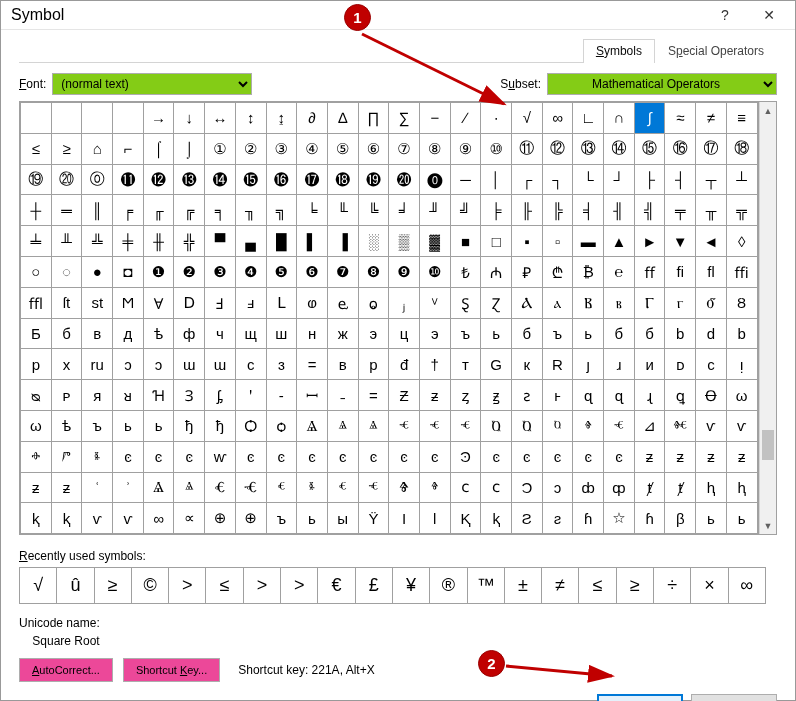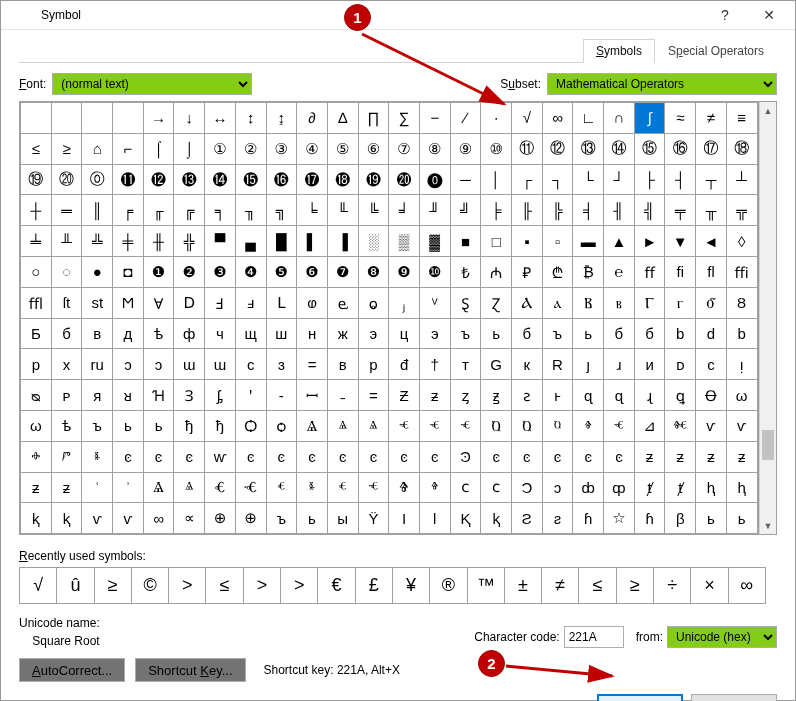--- a/index.html
+++ b/index.html
@@ -22,21 +22,21 @@
     display: flex;
     flex-direction: column;
   }
   .titlebar {
     height: 30px;
     display: flex;
     align-items: center;
     padding: 0 4px 0 10px;
     border-bottom: 1px solid #e5e5e5;
   }
-  .titlebar .title { flex: 1; font-size: 12px; margin-left: 30px; }
+  .titlebar .title { flex: 1; font-size: 16px; }
   .titlebar .btn {
     width: 44px; height: 28px;
     display: flex; align-items: center; justify-content: center;
     font-size: 14px; color: #333;
   }
   .content {
     padding: 8px 18px 12px 18px;
     flex: 1;
     display: flex;
     flex-direction: column;
@@ -66,21 +66,21 @@
   .row .label .u { text-decoration: underline; }
   select.combo, .combo-like {
     border: 1px solid #adadad;
     background: #84cc16;
     height: 22px;
     padding: 0 4px;
     font-family: inherit;
     font-size: 12px;
   }
   .font-combo { width: 200px; }
-  .subset-combo { width: 230px; }
+  .subset-combo { width: 230px; text-align: center; }
   .spacer { flex: 1; }
 
   .grid-wrap {
     display: flex;
     border: 1px solid #a0a0a0;
   }
   .grid {
     display: grid;
     grid-template-columns: repeat(24, 29.7px);
     grid-auto-rows: 29.8px;
@@ -156,23 +156,23 @@
     padding: 0 4px;
     font-family: inherit; font-size: 12px;
   }
   .from-combo { width: 110px; }
 
   .btn-row { display: flex; align-items: center; gap: 10px; margin-top: 10px; }
   .btn-std {
     height: 24px;
     padding: 0 12px;
     border: 1px solid #adadad;
-    background: #737373;
+    background: #ec4899;
     font-family: inherit;
-    font-size: 13px;
+    font-size: 11px;
   }
   .shortcut-text { margin-left: 8px; }
   
   .footer {
     display: flex;
     align-items: center;
     padding: 0 18px 14px 18px;
     gap: 8px;
   }
   .watermark { color: #bdbdbd; font-size: 11px; }
@@ -614,32 +614,20 @@
         <div class="recent-cell">÷</div>
         <div class="recent-cell">×</div>
         <div class="recent-cell">∞</div>
       </div>
 
     <div class="info-row">
       <div class="info-left">
         <div>Unicode name:</div>
         <div>Square Root</div>
       </div>
-      <div class="code-group">
-        <span class="label">
-          <span class="u">C</span><span>haracter code:</span>
-        </span>
-        <input class="code-input" value="221A" style="">
-        <span class="label" style="margin-left:8px;">
-          <span>fro</span><span class="u">m</span><span>:</span>
-        </span>
-        <select class="combo from-combo">
-          <option>Unicode (hex)</option>
-        </select>
-      </div>
     </div>
 
     <div class="btn-row">
       <button class="btn-std">
         <span class="u" style="text-decoration:underline;">A</span><span>utoCorrect...</span>
       </button>
       <button class="btn-std">
         <span>Shortcut </span><span style="text-decoration:underline;">K</span><span>ey...</span>
       </button>
       <span class="shortcut-text">Shortcut key: 221A, Alt+X</span>

